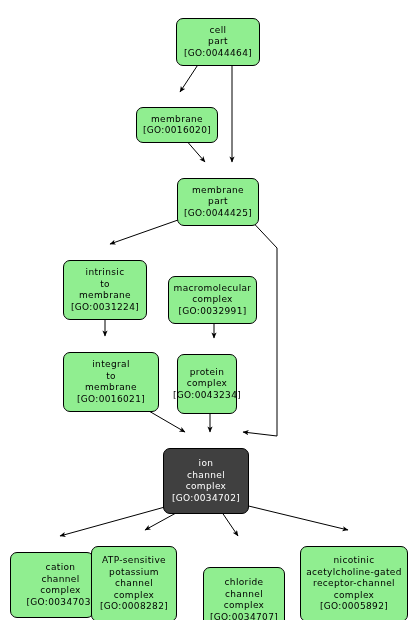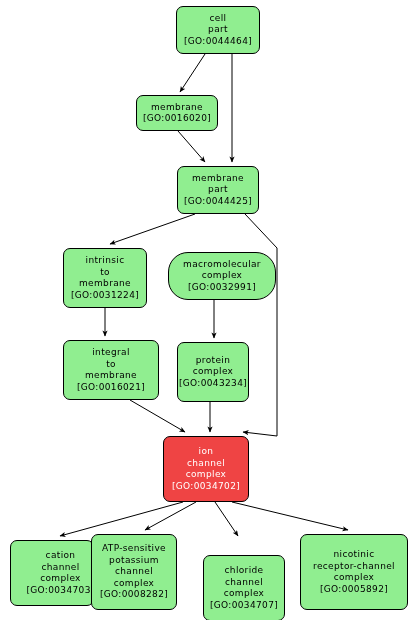--- a/index.html
+++ b/index.html
@@ -31,23 +31,24 @@
     display: flex;
     flex-direction: column;
     align-items: center;
     justify-content: center;
     text-align: center;
     color: #000000;
     font-size: 9px;
     line-height: 11.5px;
     letter-spacing: 0.35px;
     cursor: pointer;
+    margin-top: 12px;
   }
   .go-node.highlight {
-    background: #ef4444;
+    background: #404040;
     color: #ffffff;
     border-color: #000000;
   }
   .go-node .term-line {
     display: block;
     white-space: nowrap;
   }
   .go-node .go-id {
     display: block;
     white-space: nowrap;
@@ -98,32 +99,32 @@
         <span class="term-line">membrane</span>
         <span class="term-line">part</span>
         <span class="go-id">[GO:0044425]</span>
       </div>
       <div class="go-node" style="left: 63px; top: 248px; width: 84px; height: 60px; text-align: right;">
         <span class="term-line">intrinsic</span>
         <span class="term-line">to</span>
         <span class="term-line">membrane</span>
         <span class="go-id">[GO:0031224]</span>
       </div>
-      <div class="go-node" style="left: 168px; top: 252px; width: 108px; height: 48px; border-radius: 20px;">
+      <div class="go-node" style="left: 168px; top: 264px; width: 89px; height: 48px;">
         <span class="term-line">macromolecular</span>
         <span class="term-line">complex</span>
         <span class="go-id">[GO:0032991]</span>
       </div>
       <div class="go-node" style="left: 63px; top: 340px; width: 96px; height: 60px;">
         <span class="term-line">integral</span>
         <span class="term-line">to</span>
         <span class="term-line">membrane</span>
         <span class="go-id">[GO:0016021]</span>
       </div>
-      <div class="go-node" style="left: 177px; top: 342px; width: 72px; height: 60px;">
+      <div class="go-node" style="left: 177px; top: 342px; width: 60px; height: 60px;">
         <span class="term-line">protein</span>
         <span class="term-line">complex</span>
         <span class="go-id">[GO:0043234]</span>
       </div>
       <div class="go-node highlight" style="left: 163px; top: 436px; width: 86px; height: 66px;">
         <span class="term-line">ion</span>
         <span class="term-line">channel</span>
         <span class="term-line">complex</span>
         <span class="go-id">[GO:0034702]</span>
       </div>
@@ -141,18 +142,19 @@
         <span class="go-id">[GO:0008282]</span>
       </div>
       <div class="go-node" style="left: 203px; top: 555px; width: 82px; height: 66px;">
         <span class="term-line">chloride</span>
         <span class="term-line">channel</span>
         <span class="term-line">complex</span>
         <span class="go-id">[GO:0034707]</span>
       </div>
       <div class="go-node" style="left: 300px; top: 534px; width: 108px; height: 76px;">
         <span class="term-line">nicotinic</span>
+        <span class="term-line">acetylcholine-gated</span>
         <span class="term-line">receptor-channel</span>
         <span class="term-line">complex</span>
         <span class="go-id">[GO:0005892]</span>
       </div>
     </div>
 </div>
 
 </body></html>

